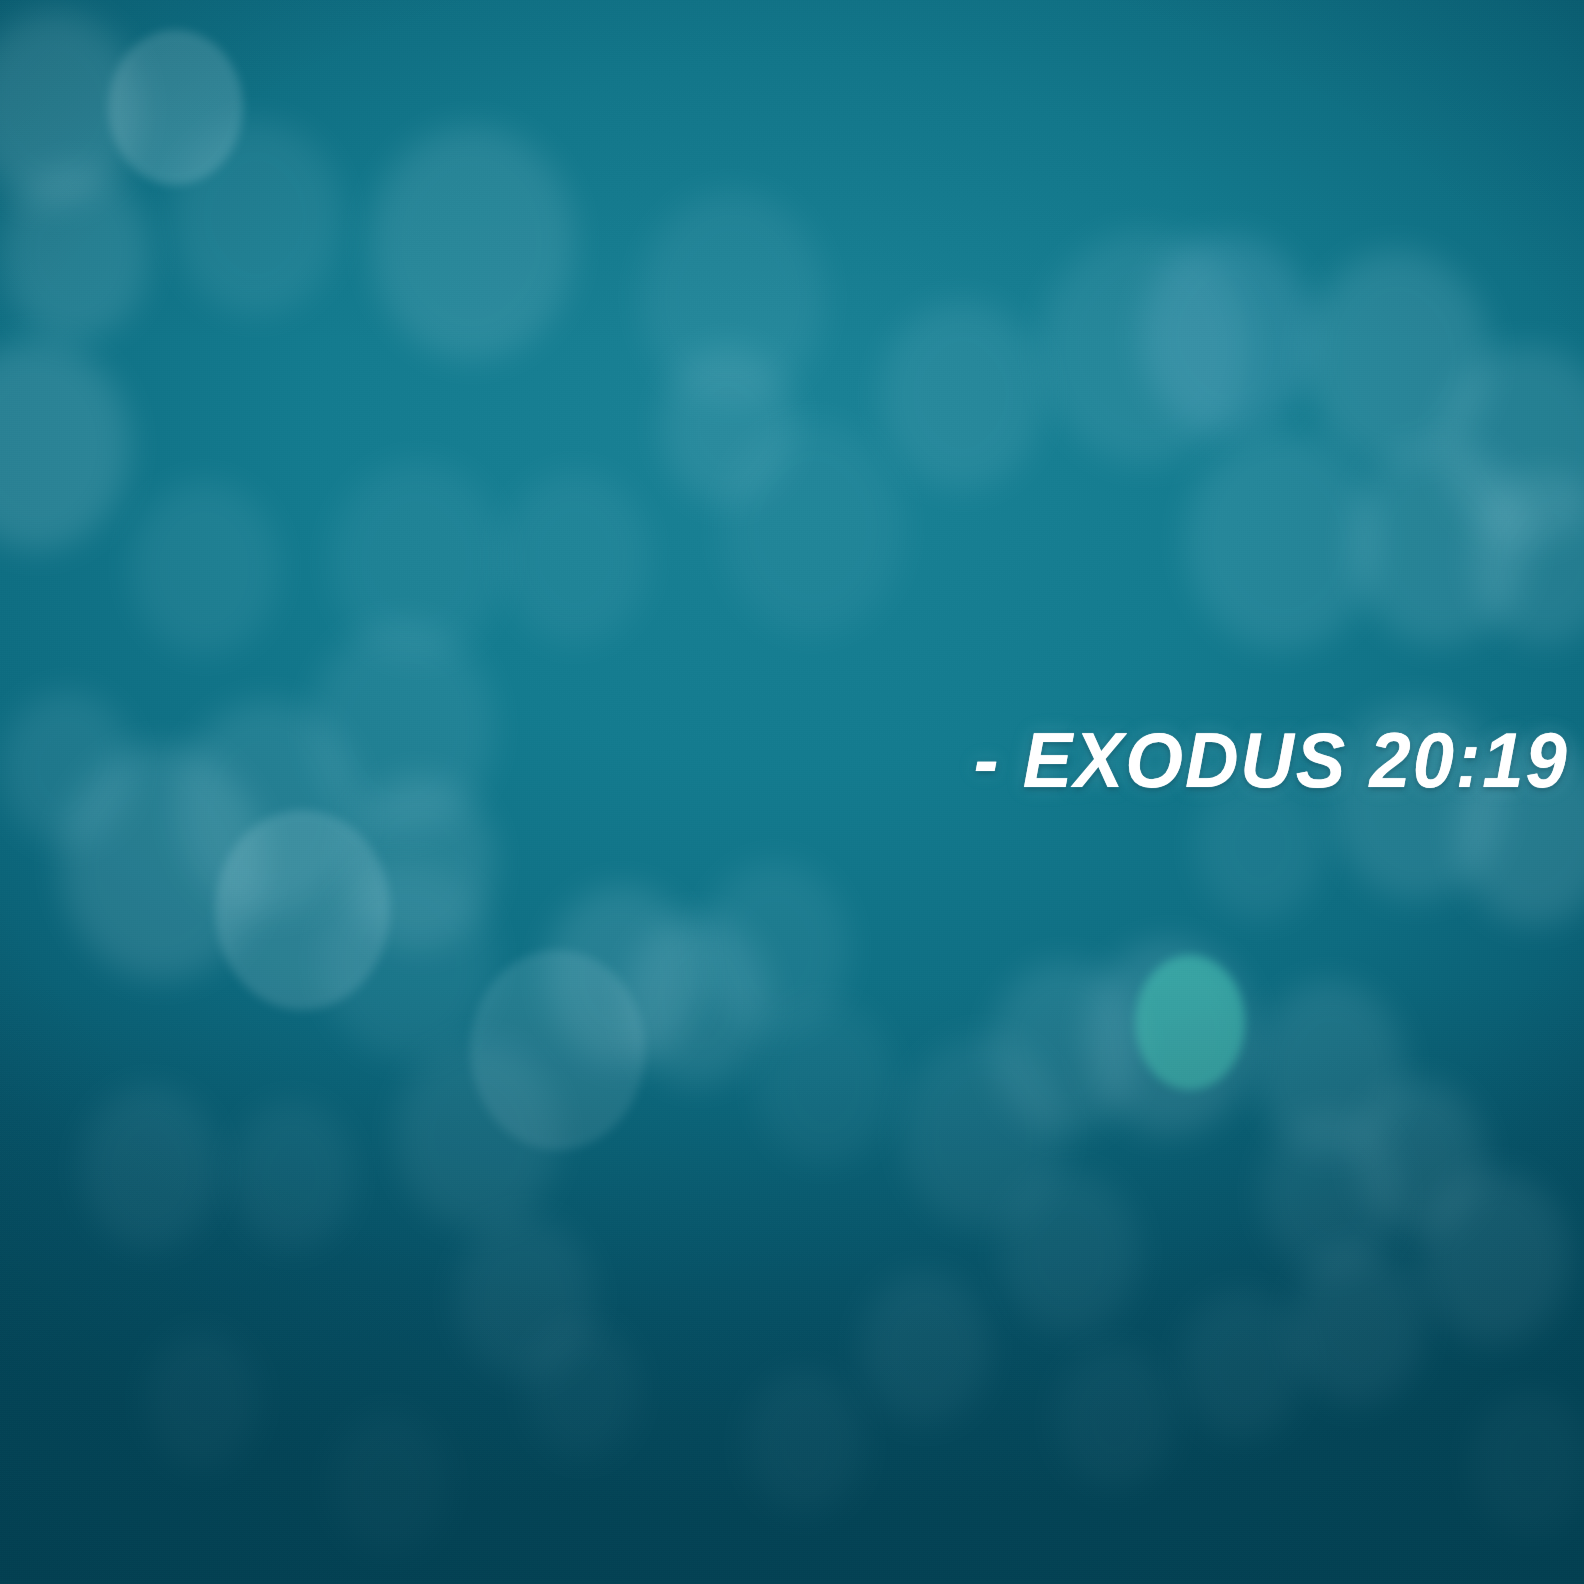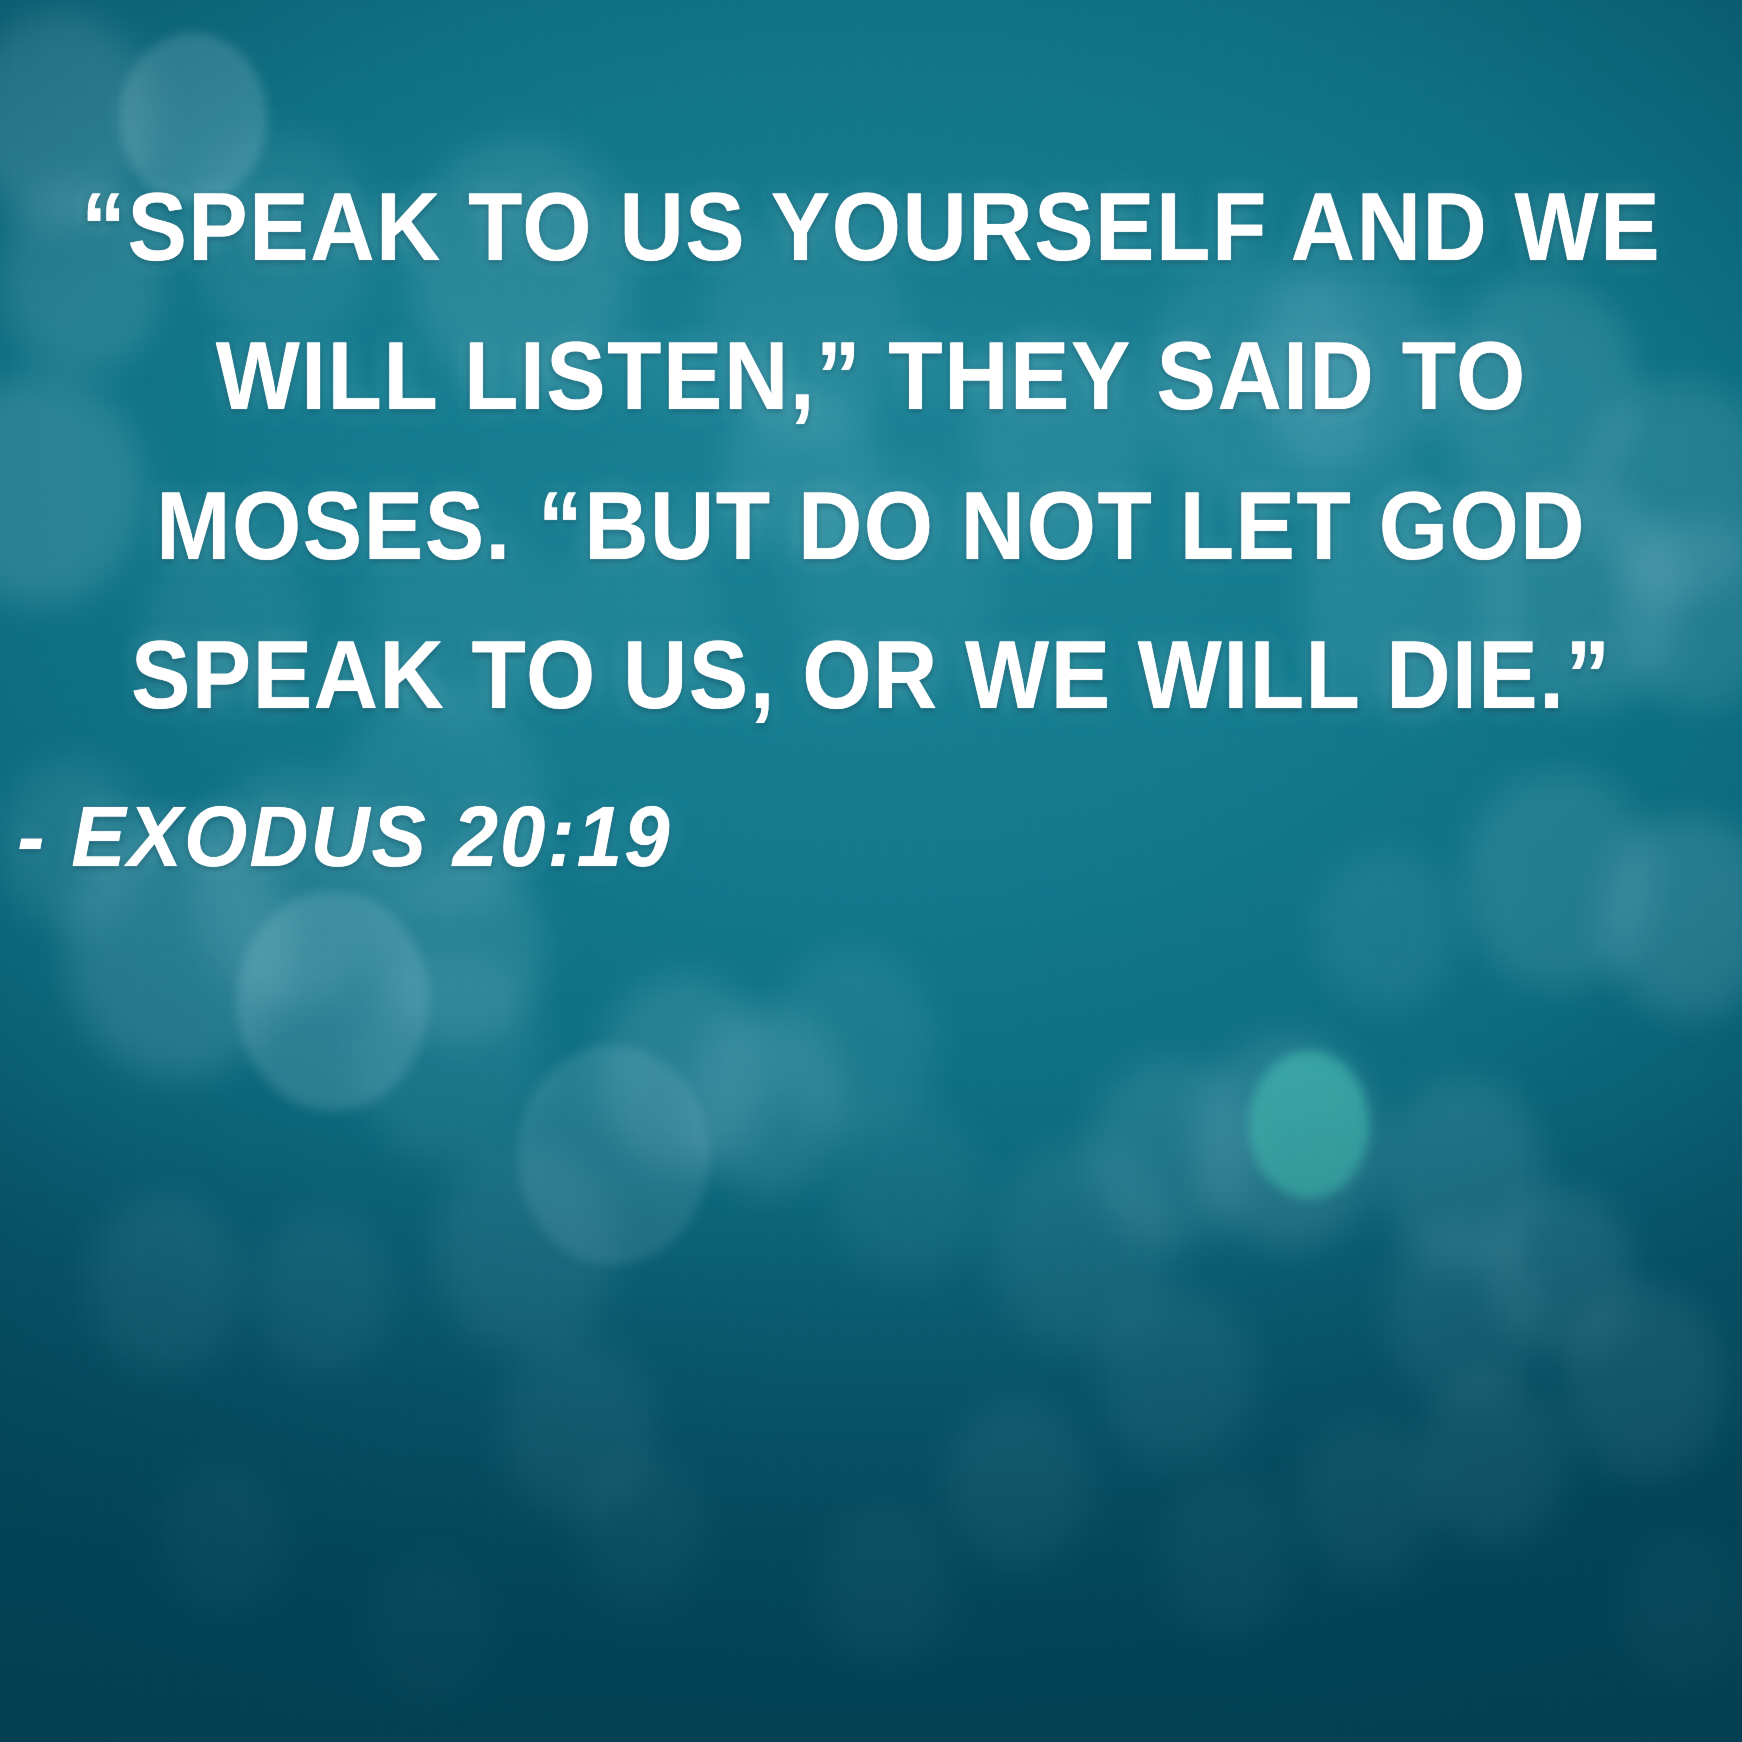--- a/index.html
+++ b/index.html
@@ -66,21 +66,21 @@
   }
   
   .verse-line {
     position: relative;
   }
   .attribution {
     position: absolute;
     left: 0;
     right: 0;
     top: 708px;
-    text-align: left;
+    text-align: right;
   }
   .attribution span {
     display: inline-block;
     color: #ffffff;
     font-family: "Liberation Sans", sans-serif;
     font-weight: 700;
     font-style: italic;
     font-size: 78px;
     line-height: 104px;
     letter-spacing: 2px;
@@ -165,24 +165,18 @@
       <div class="bokeh soft" style="left: 80px; top: 1085px; width: 140px; height: 165px; background: rgb(160, 216, 230); opacity: 0.09;"></div>
       <div class="bokeh soft" style="left: 145px; top: 1330px; width: 115px; height: 140px; background: rgb(149, 209, 224); opacity: 0.07;"></div>
       <div class="bokeh soft" style="left: 330px; top: 1410px; width: 120px; height: 145px; background: rgb(146, 207, 222); opacity: 0.06;"></div>
       <div class="bokeh soft" style="left: 1470px; top: 1390px; width: 120px; height: 145px; background: rgb(151, 210, 225); opacity: 0.07;"></div>
     </div>
 
   <div class="bg-vignette"></div>
 
   <div class="grain"></div>
 
-  <div class="verse-block">
-    <span class="verse-line">“SPEAK TO US YOURSELF AND WE</span>
-    <span class="verse-line">WILL LISTEN,” THEY SAID TO</span>
-    <span class="verse-line">MOSES. “BUT DO NOT LET GOD</span>
-    <span class="verse-line">SPEAK TO US, OR WE WILL DIE.”</span>
-  </div>
 
   <div class="attribution">
     <span>- EXODUS 20:19</span>
   </div>
 
 </div>
 
 </body></html>

